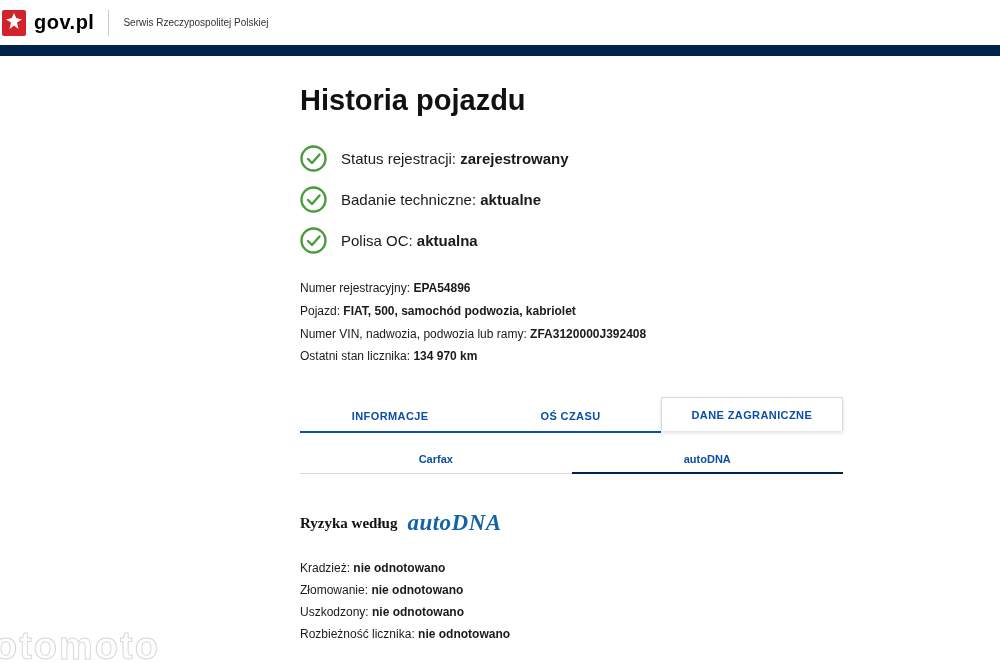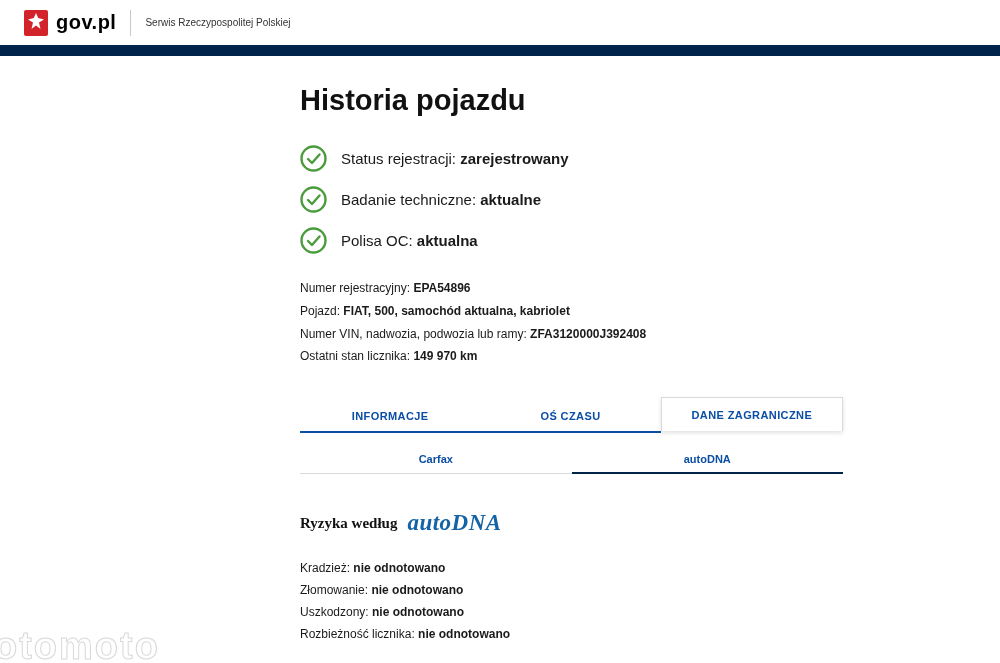--- a/index.html
+++ b/index.html
@@ -1,19 +1,19 @@
 <!DOCTYPE html>
 <html><head>
 <meta charset="utf-8">
 <style>
   * { margin:0; padding:0; box-sizing:border-box; }
   html,body { width:1000px; height:663px; background:#fff; font-family:"Liberation Sans", sans-serif; color:#1a1a1a; overflow:hidden; }
 
   
-  .topbar { height:45px; background:#fff; display:flex; align-items:center; padding-left:24px; }
+  .topbar { height:45px; background:#fff; display:flex; align-items:center; padding-left:2px; }
   .brand-emblem { width:24px; height:26px; margin-right:8px; }
   .brand-name { font-size:20px; font-weight:bold; color:#000; letter-spacing:0.5px; }
   .brand-divider { width:1px; height:26px; background:#c9c9c9; margin:0 14px; }
   .brand-tagline { font-size:10px; color:#333; }
   .navbar-strip { height:11px; background:#00234b; width:100%; }
 
   
   .content { position:relative; padding:28px 0 0 300px; width:845px; }
   .page-title { font-size:29px; font-weight:bold; color:#111; margin-bottom:28px; }
 
@@ -92,23 +92,23 @@
       <svg viewBox="0 0 27 27" width="27" height="27">
         <circle cx="13.5" cy="13.5" r="12" fill="none" stroke="#4a9b3c" stroke-width="2.4"></circle>
         <path d="M8 14 l4 4 l7.5 -8.5" fill="none" stroke="#4a9b3c" stroke-width="2.4" stroke-linecap="round" stroke-linejoin="round"></path>
       </svg>
     </span>
     <span class="status-text"><span>Polisa OC: </span><b>aktualna</b></span>
   </div>
 
   <div class="details">
     <div class="detail-line"><span>Numer rejestracyjny: </span><b>EPA54896</b></div>
-    <div class="detail-line"><span>Pojazd: </span><b>FIAT, 500, samochód aktualna, kabriolet</b></div>
+    <div class="detail-line"><span>Pojazd: </span><b>FIAT, 500, samochód podwozia, kabriolet</b></div>
     <div class="detail-line"><span>Numer VIN, nadwozia, podwozia lub ramy: </span><b>ZFA3120000J392408</b></div>
-    <div class="detail-line"><span>Ostatni stan licznika: </span><b>149 970 km</b></div>
+    <div class="detail-line"><span>Ostatni stan licznika: </span><b>134 970 km</b></div>
   </div>
 
   <nav class="tabs">
     <div class="tab">INFORMACJE</div>
     <div class="tab">OŚ CZASU</div>
     <div class="tab active">DANE ZAGRANICZNE</div>
   </nav>
 
   <nav class="subtabs">
     <div class="subtab">Carfax</div>

